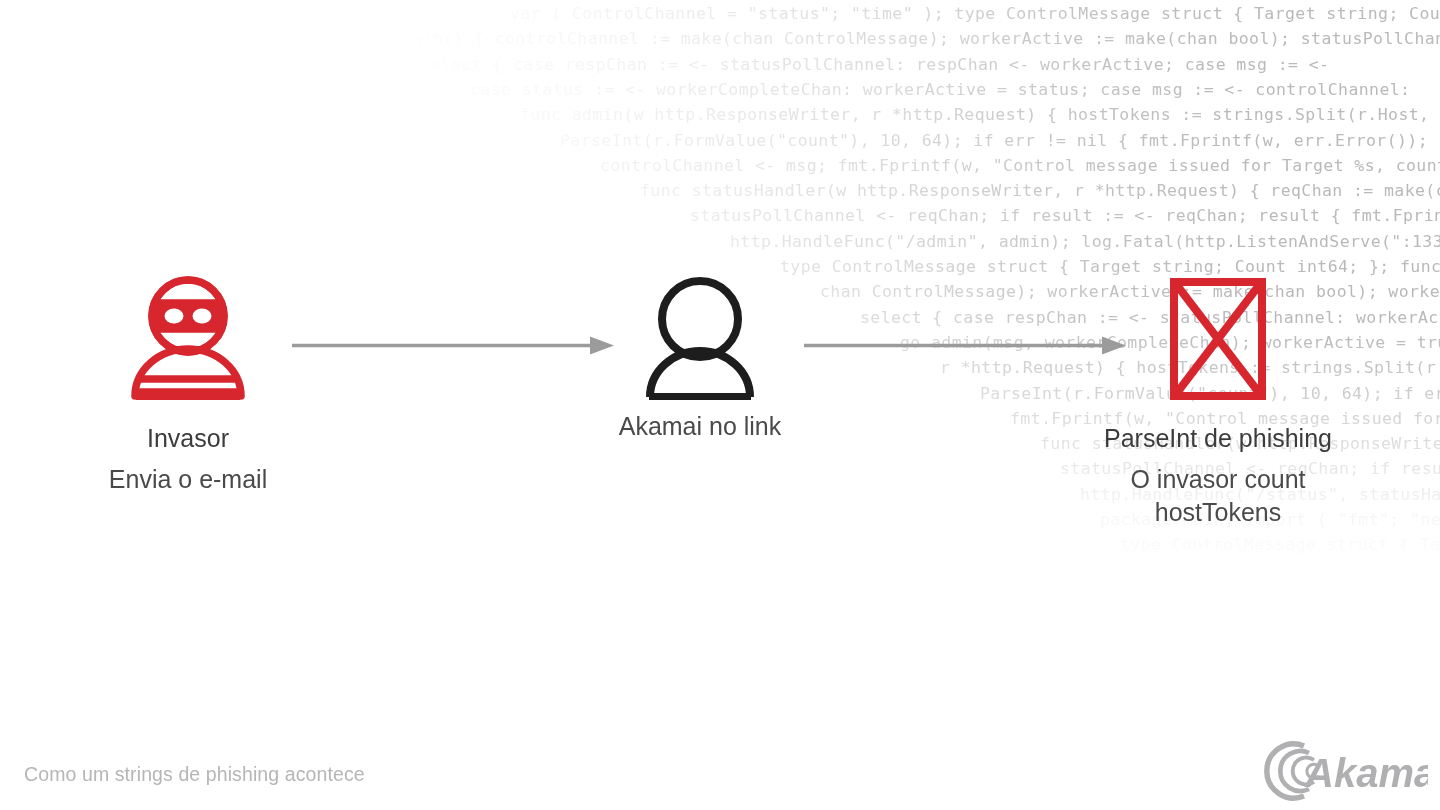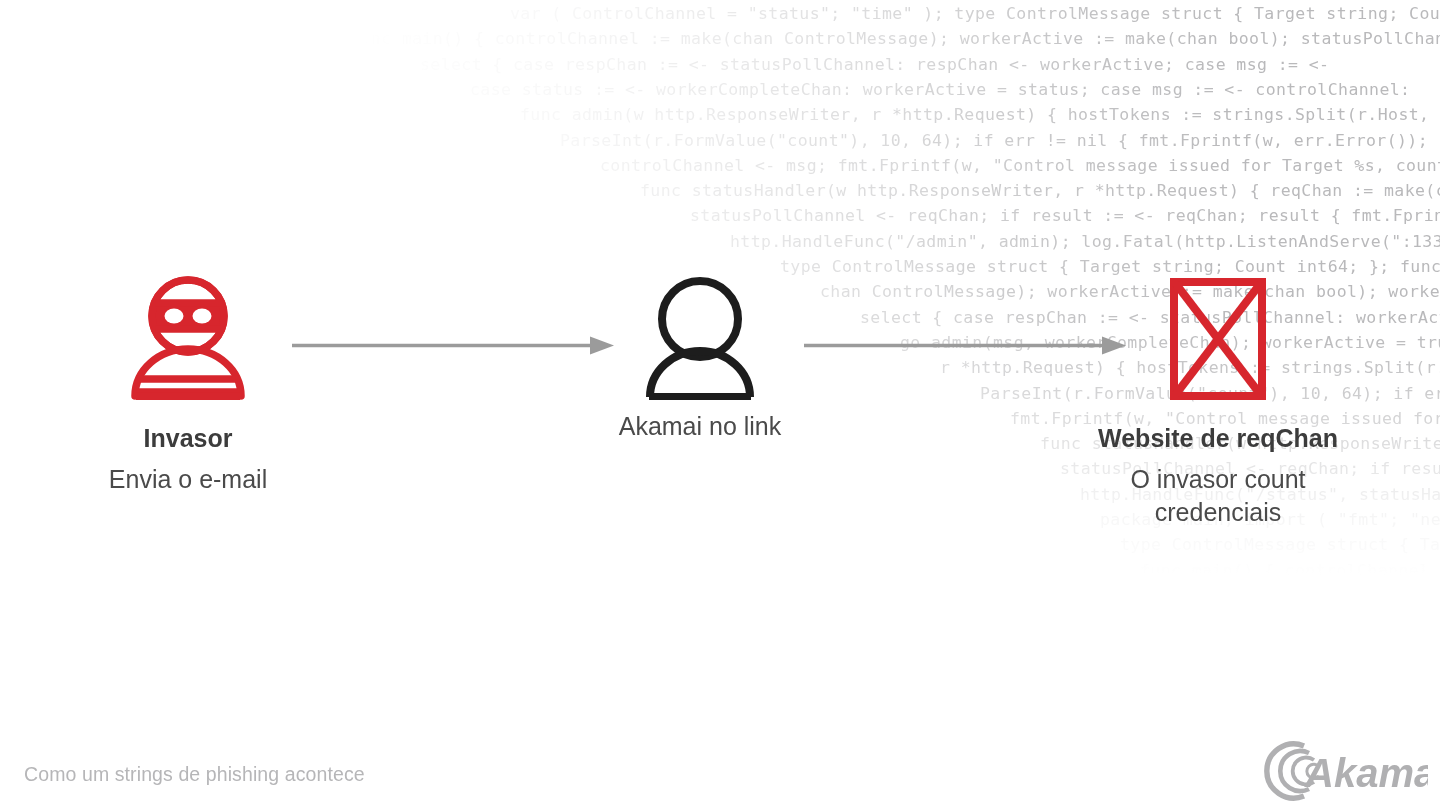--- a/index.html
+++ b/index.html
@@ -71,21 +71,21 @@
     text-align: center;
   }
   .node-icon {
     height: 130px;
     display: flex;
     align-items: flex-end;
     justify-content: center;
   }
   .node-title {
     font-size: 25px;
-    font-weight: bold;
+    font-weight: normal;
     color: #3c3c3c;
     line-height: 1.15;
     margin-top: 24px;
     white-space: nowrap;
   }
   .node-sub {
     font-size: 25px;
     font-weight: normal;
     color: #4a4a4a;
     line-height: 1.33;
@@ -214,24 +214,24 @@
   <div class="node" id="node-site">
     <div class="node-icon">
       <svg width="96" height="122" viewBox="0 0 96 122" aria-hidden="true">
         <g stroke="#d7262d" stroke-width="8" fill="none">
           <rect x="4" y="4" width="88" height="114"></rect>
           <line x1="6" y1="6" x2="90" y2="116"></line>
           <line x1="90" y1="6" x2="6" y2="116"></line>
         </g>
       </svg>
     </div>
-    <div class="node-title">Website de reqChan</div>
+    <div class="node-title">ParseInt de phishing</div>
     <div class="node-sub">
       <div>O invasor count</div>
-      <div>credenciais</div>
+      <div>hostTokens</div>
     </div>
   </div>
 
 </div>
 
 <div id="caption">Como um strings de phishing acontece</div>
 
 <div id="logo">
   <svg width="166" height="62" viewBox="0 0 166 62" aria-hidden="true">
     <g fill="none" stroke="#b0b0b2">

